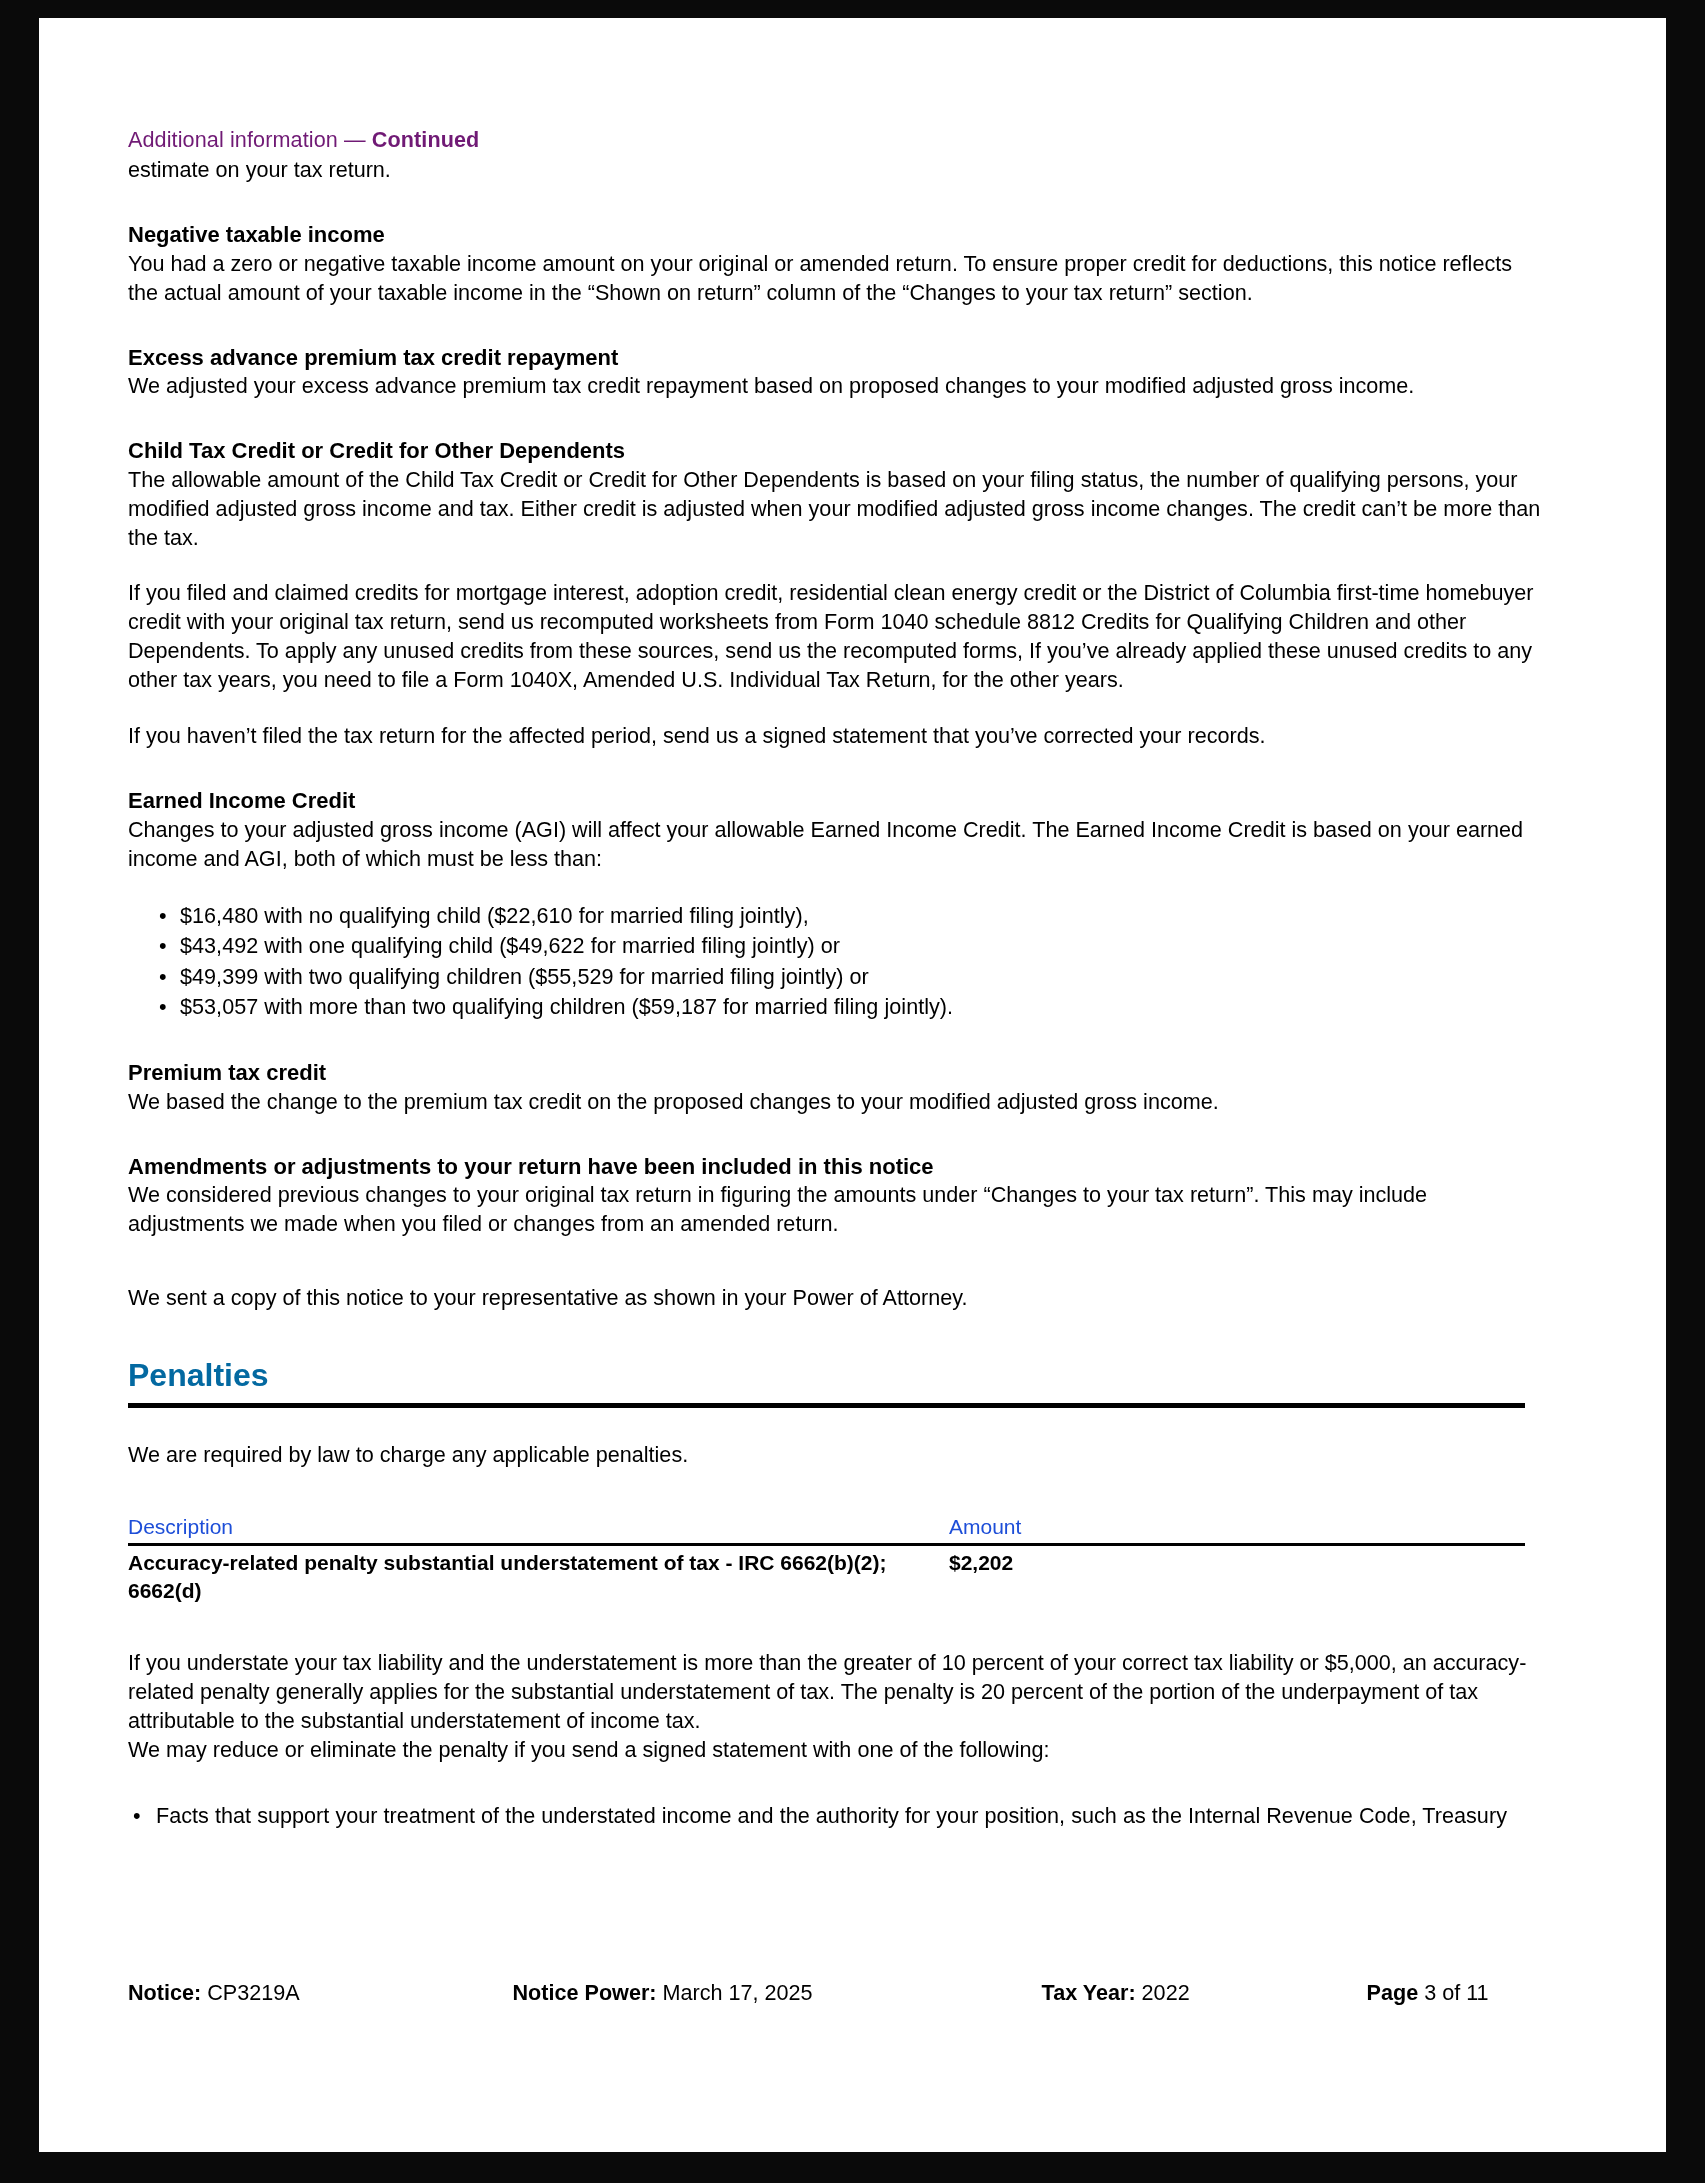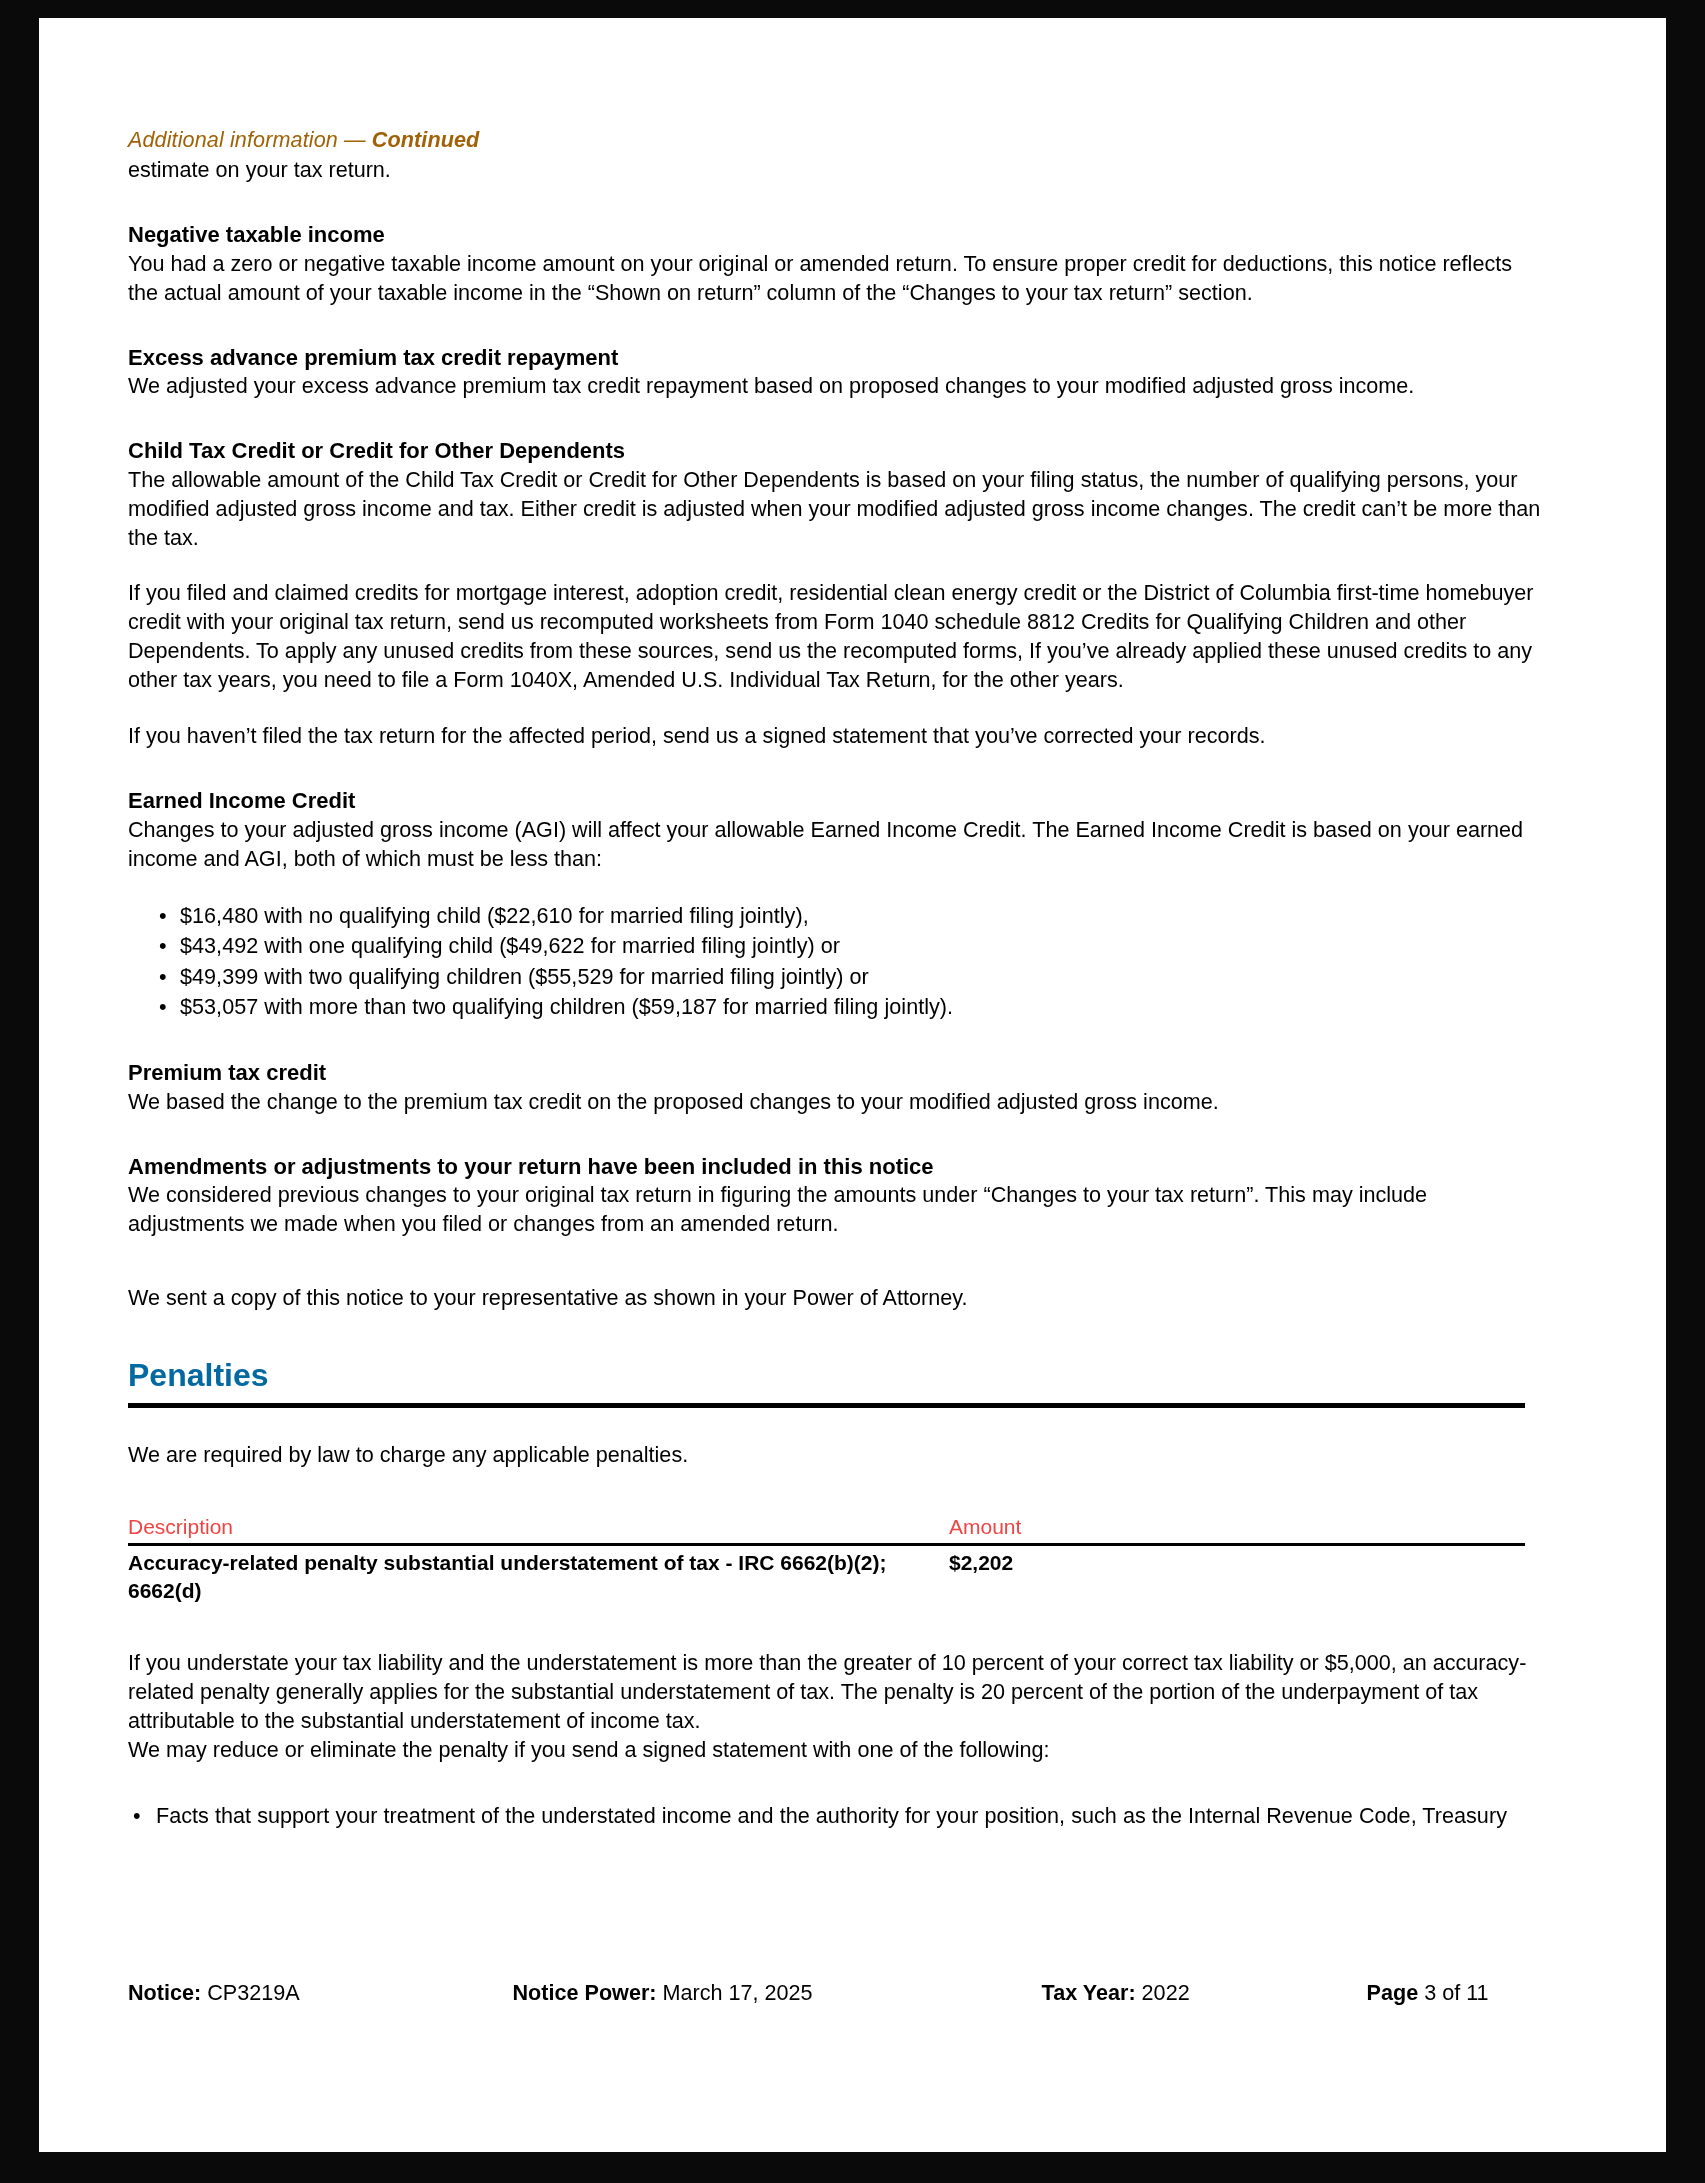--- a/index.html
+++ b/index.html
@@ -39,24 +39,23 @@
     position: absolute;
     left: 89px;
     top: 108px;
     width: 1419px;
   }
 
   
   .running-head {
     font-size: 21.6px;
     line-height: 1.34;
-    color: #a16207;
+    color: #701a75;
     margin: 0 0 1.3px 0;
     letter-spacing: 0.1px;
-    font-style: italic;
   }
   .running-head b { font-weight: bold; }
 
   p.body, li.body, .body {
     font-size: 21.6px;
     line-height: 1.34;
     color: #000;
     margin: 0;
     letter-spacing: 0.03px;
   }
@@ -123,21 +122,21 @@
   table.penalty-table {
     border-collapse: collapse;
     width: 1397px;
     table-layout: fixed;
   }
   table.penalty-table th {
     font-size: 21px;
     font-weight: normal;
     text-align: left;
     padding: 0 0 3.8px 0;
-    color: #ef4444;
+    color: #1d4ed8;
     vertical-align: bottom;
   }
   table.penalty-table thead tr {
     border-bottom: 3.2px solid #000;
   }
   table.penalty-table td {
     font-size: 21px;
     font-weight: bold;
     color: #000;
     padding: 3.8px 0 0 0;

